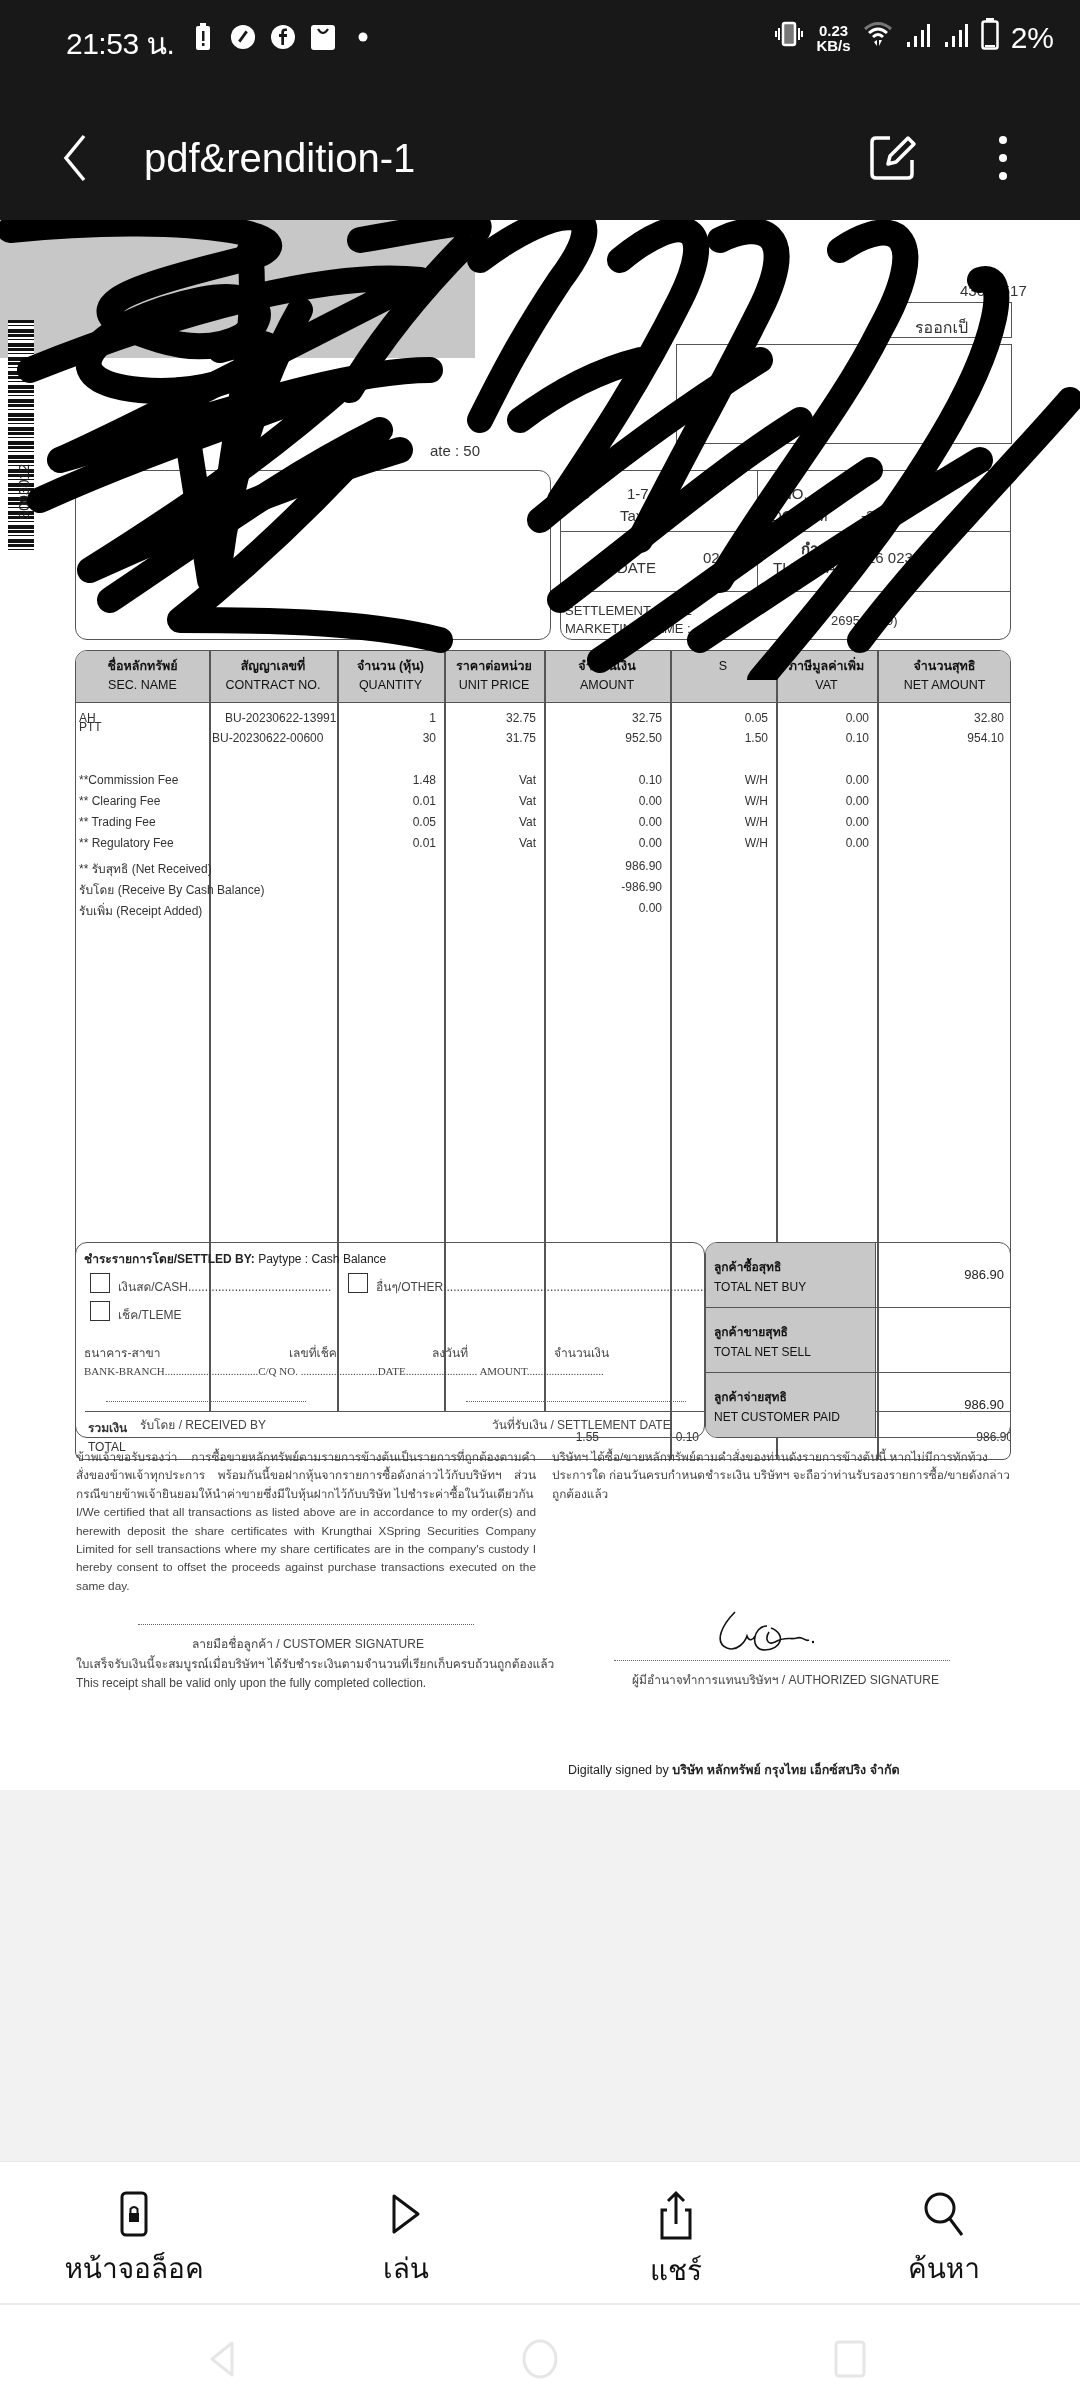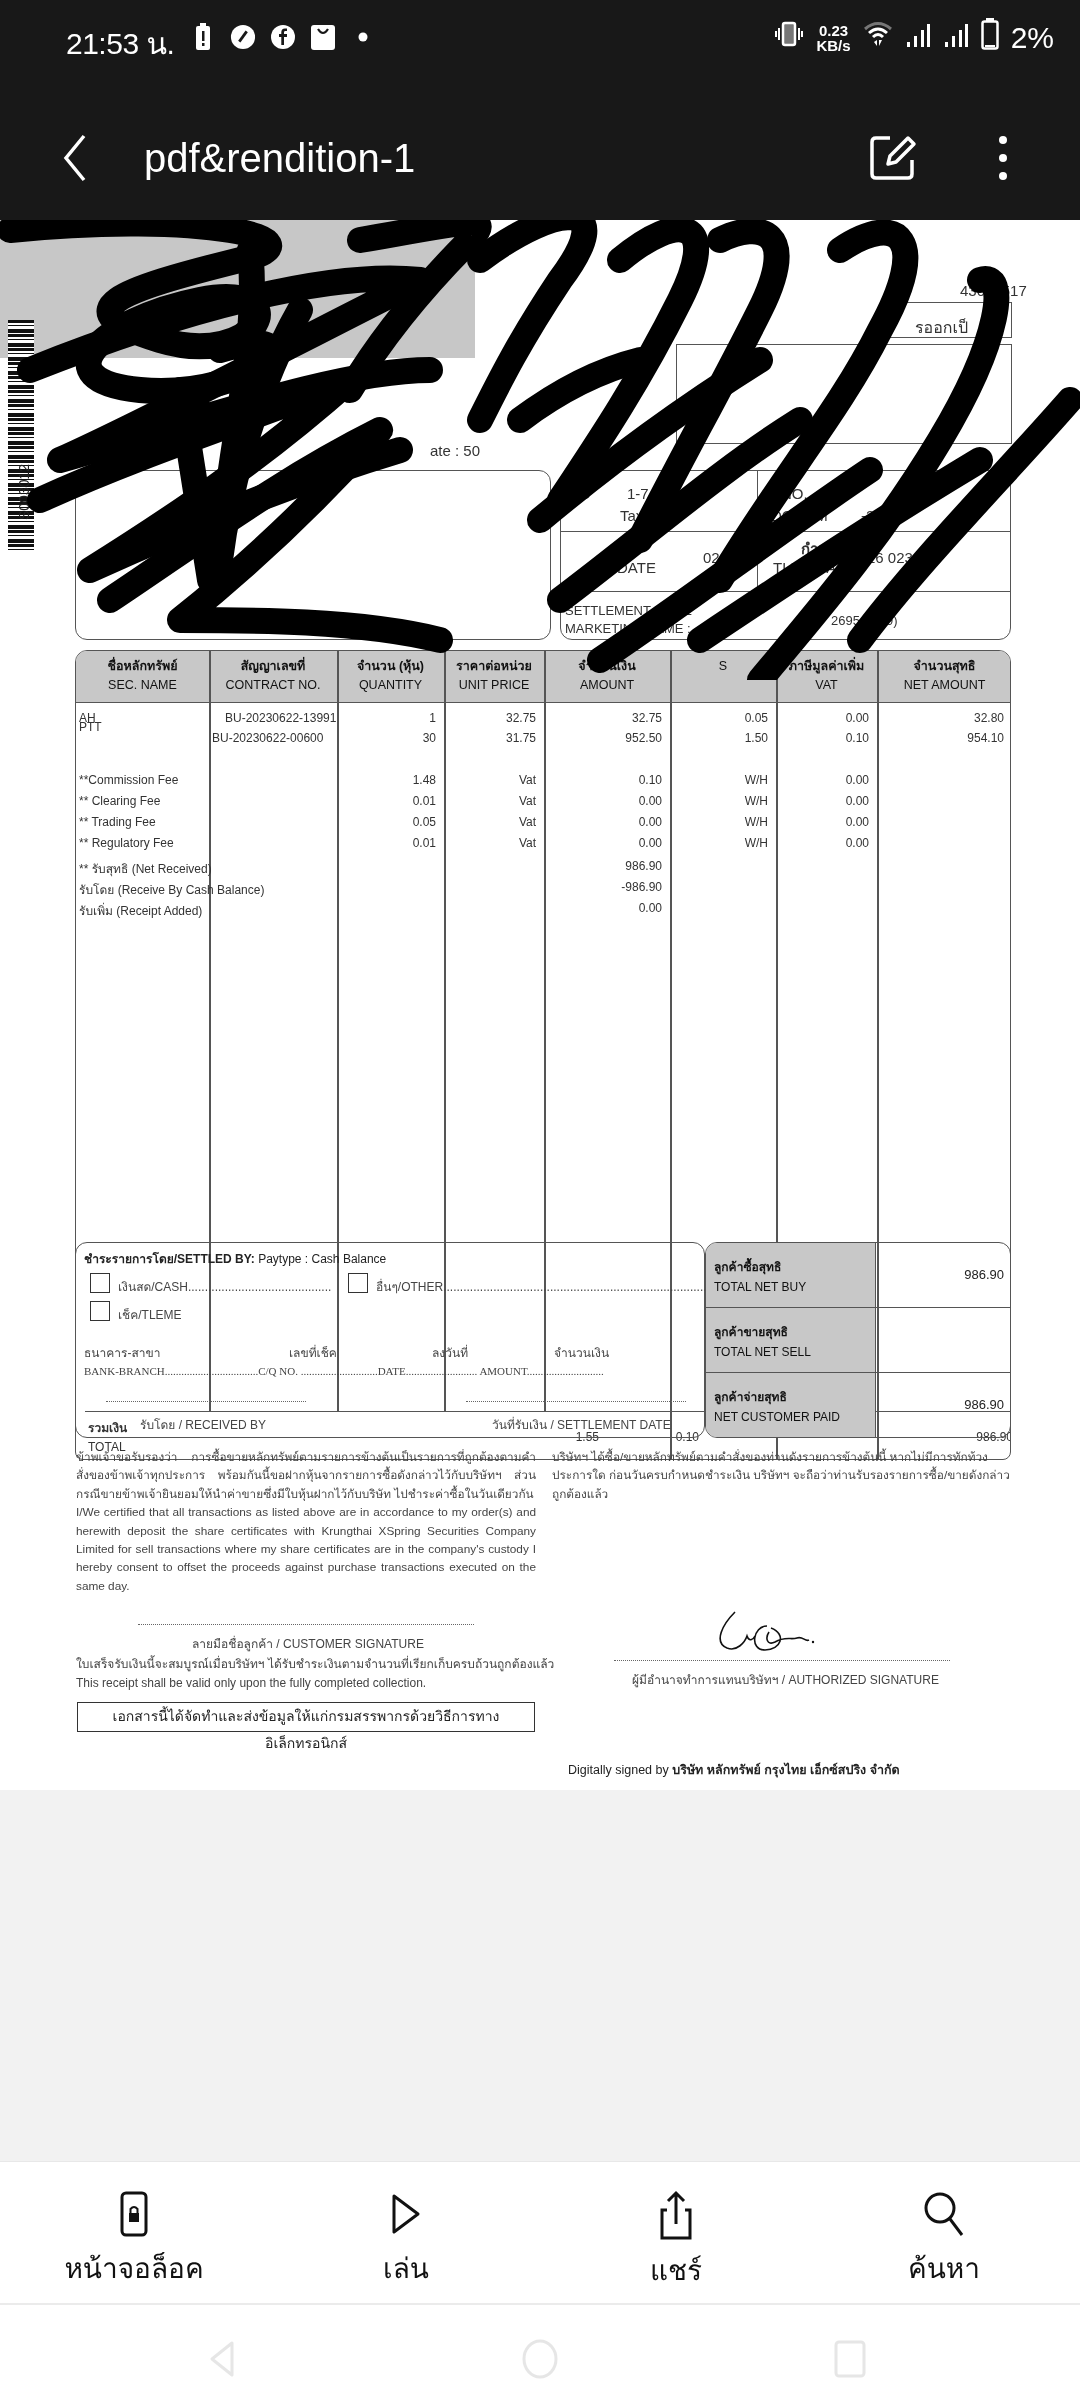--- a/index.html
+++ b/index.html
@@ -347,21 +347,20 @@
       <div>I/We certified that all transactions as listed above are in accordance to my order(s) and herewith deposit the share certificates with Krungthai XSpring Securities Company Limited for sell transactions where my share certificates are in the company's custody I hereby consent to offset the proceeds against purchase transactions executed on the same day.</div>
     </div>
     <div class="para" style="left:552px;top:1228px;width:460px;text-align:left;">
       <div>บริษัทฯ ได้ซื้อ/ขายหลักทรัพย์ตามคำสั่งของท่านดังรายการข้างต้นนี้ หากไม่มีการทักท้วงประการใด ก่อนวันครบกำหนดชำระเงิน บริษัทฯ จะถือว่าท่านรับรองรายการซื้อ/ขายดังกล่าวถูกต้องแล้ว</div>
     </div>
 
     <div class="sig-line" style="left:138px;top:1404px;width:336px;"></div>
     <span class="sm" style="left:192px;top:1414px;">ลายมือชื่อลูกค้า / CUSTOMER SIGNATURE</span>
     <span class="sm" style="left:76px;top:1434px;">ใบเสร็จรับเงินนี้จะสมบูรณ์เมื่อบริษัทฯ ได้รับชำระเงินตามจำนวนที่เรียกเก็บครบถ้วนถูกต้องแล้ว</span>
     <span class="sm" style="left:76px;top:1456px;">This receipt shall be valid only upon the fully completed collection.</span>
-    <div class="egov">เอกสารนี้ได้จัดทำและส่งข้อมูลให้แก่กรมสรรพากรด้วยวิธีการทางอิเล็กทรอนิกส์</div>
 
     <svg style="position:absolute;left:705px;top:1386px;" width="150" height="50" viewBox="0 0 150 50">
       <path d="M30 6 C18 18 8 36 22 42 C32 46 40 36 42 30 C44 36 48 34 50 30 M62 20 C48 20 44 44 60 44 C76 44 82 28 66 22 M64 26 C60 32 62 40 70 36 C80 30 86 34 92 32 C98 30 100 36 104 34" stroke="#111" stroke-width="1.6" fill="none"></path>
       <circle cx="108" cy="36" r="1.2" fill="#111"></circle>
     </svg>
     <div class="sig-line" style="left:614px;top:1440px;width:336px;"></div>
     <span class="sm" style="left:632px;top:1450px;">ผู้มีอำนาจทำการแทนบริษัทฯ / AUTHORIZED SIGNATURE</span>
 
     <div class="digital">
       <span>Digitally signed by</span>

